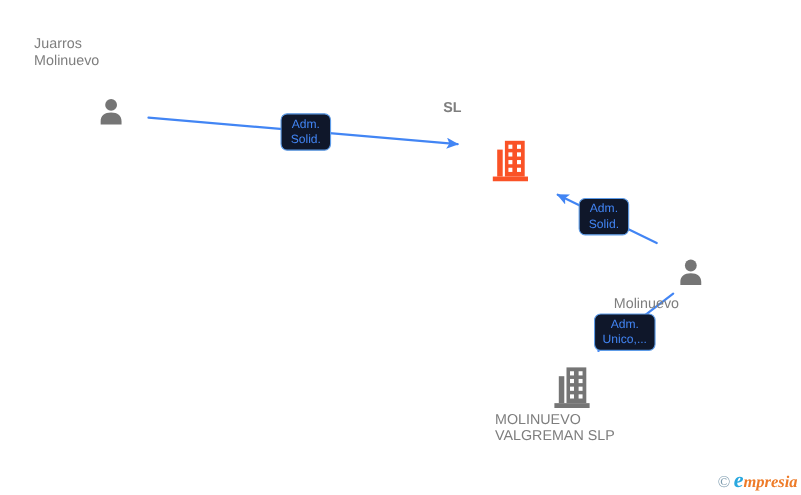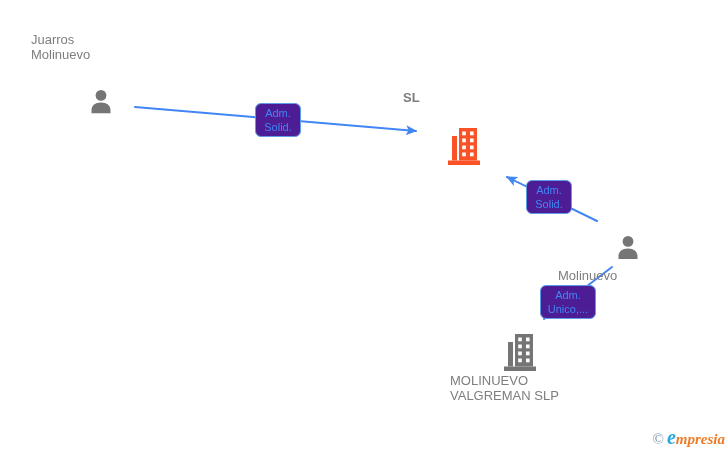--- a/index.html
+++ b/index.html
@@ -33,21 +33,21 @@
     text-align: left;
   }
   .node-label span { display: block; }
   .node-label.bold { font-weight: bold; }
   .node-icon {
     position: absolute;
   }
   .edge-label {
     position: absolute;
     box-sizing: border-box;
-    background: #4c1d95;
+    background: #0f172a;
     border: 1.5px solid #5e9ce8;
     border-radius: 6px;
     color: #4285f4;
     font-size: 11px;
     line-height: 14px;
     text-align: center;
     padding-top: 2px;
   }
   .edge-label span { display: block; }
   #lbl-juarros   { left: 31px;  top: 32px;  width: 140px; }

